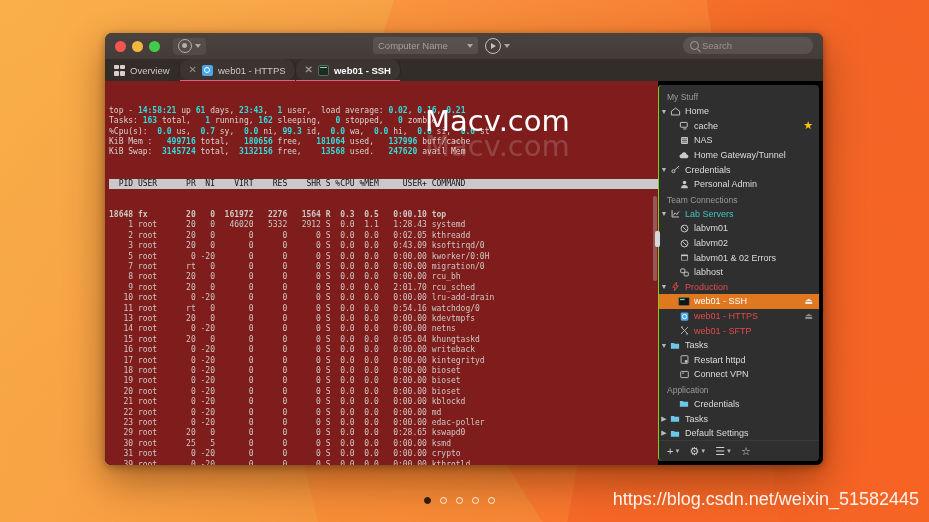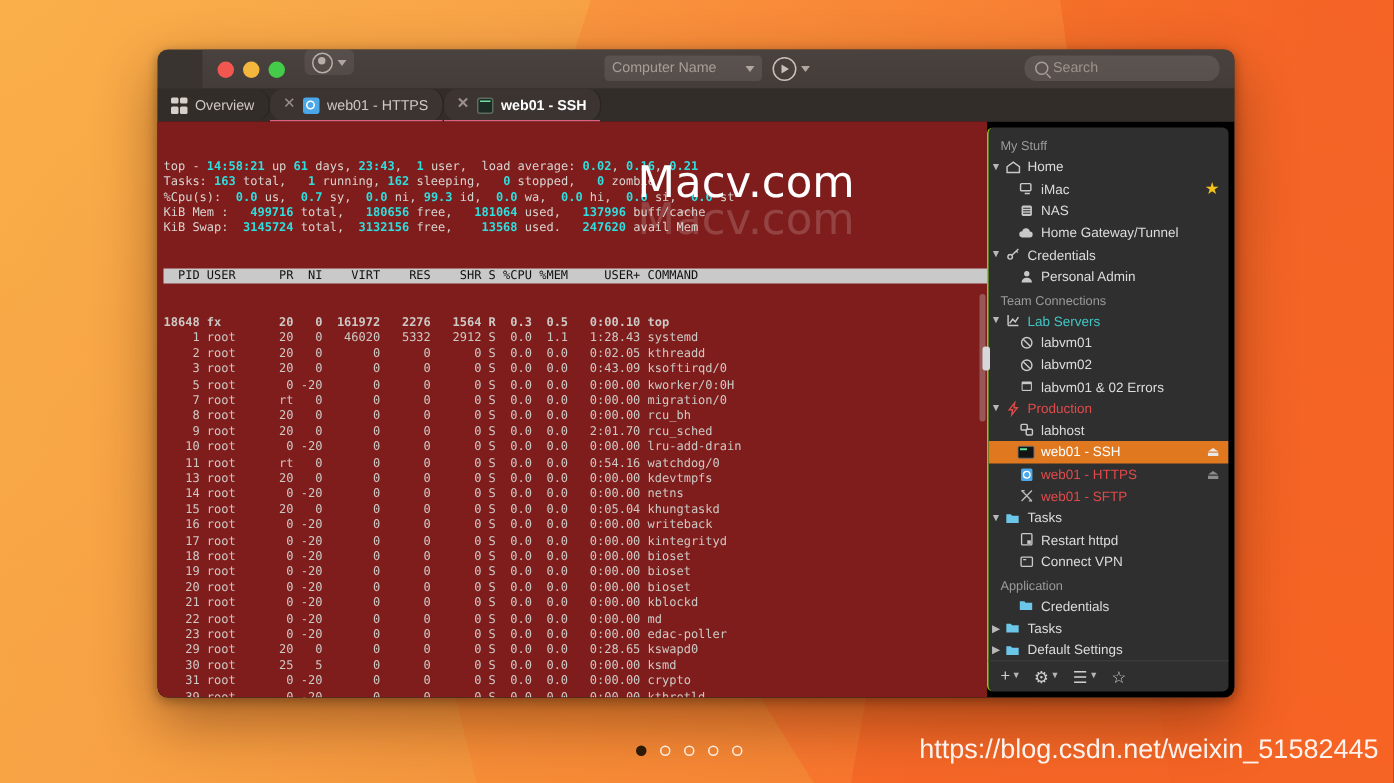--- a/index.html
+++ b/index.html
@@ -32,21 +32,21 @@
 
   
   #window{
     position:absolute;left:105px;top:33px;width:718px;height:432px;
     background:#3a3431;border-radius:7px;
     box-shadow:0 16px 38px rgba(70,25,0,.45), 0 2px 8px rgba(0,0,0,.35);
     overflow:hidden;
   }
   
   #titlebar{height:26px;background:linear-gradient(#4a423e,#443c38);
-    display:flex;position:relative;margin-left:30px;}
+    display:flex;align-items:center;position:relative;}
   .traffic{display:flex;gap:6px;padding-left:10px;align-items:center;}
   .tl{width:11px;height:11px;border-radius:50%;display:block;}
   .tl.red{background:#f2574f;}
   .tl.yellow{background:#f2b73c;}
   .tl.green{background:#45cb4a;}
   .tb-btn{margin-left:13px;height:17px;display:flex;align-items:center;gap:3px;
     padding:0 5px;border-radius:4px;background:rgba(255,255,255,.07);}
   .tb-ico{width:12px;height:12px;border-radius:50%;border:1.3px solid #b8aea8;
     position:relative;display:inline-block;}
   .tb-ico:after{content:"";position:absolute;left:3px;top:2.5px;width:5px;height:5px;
@@ -240,21 +240,21 @@
           </div>
           <div class="sb-row">
             <span class="ind1"></span>
             <span class="disc"></span>
             <span class="sb-ico">
               <svg width="11" height="11" viewBox="0 0 16 16" fill="none" stroke="#c9c9c9" stroke-width="1.4">
                 <rect x="2" y="3.5" width="10" height="7" rx="1"></rect>
                 <path d="M6 13h5"></path>
               </svg>
             </span>
-            <span class="sb-label">iMac</span>
+            <span class="sb-label">cache</span>
             <span class="star">★</span>
           </div>
           <div class="sb-row">
             <span class="ind1"></span>
             <span class="disc"></span>
             <span class="sb-ico">
               <svg width="11" height="11" viewBox="0 0 16 16">
                 <rect x="3" y="3" width="10" height="10" rx="1.5" fill="#c9c9c9"></rect>
                 <path d="M4.5 5.5h7M4.5 8h7M4.5 10.5h7" stroke="#2f2f2f" stroke-width="1"></path>
               </svg>
@@ -334,39 +334,39 @@
             <span class="disc"></span>
             <span class="sb-ico">
               <svg width="11" height="11" viewBox="0 0 16 16">
                 <rect x="3" y="3.5" width="10" height="9" rx="1" fill="#c9c9c9"></rect>
                 <rect x="4" y="6" width="8" height="5.5" fill="#2f2f2f"></rect>
               </svg>
             </span>
             <span class="sb-label">labvm01 &amp; 02 Errors</span>
           </div>
           <div class="sb-row">
-            <span class="ind"></span>
-            <span class="disc">▼</span>
-            <span class="sb-ico">
-              <svg width="11" height="11" viewBox="0 0 16 16">
-                <path d="M9.5 2L4 9h3.3L6.5 14 12 7H8.7z" fill="none" stroke="#e24a4a" stroke-width="1.3"></path>
-              </svg>
-            </span>
-            <span class="sb-label red">Production</span>
-          </div>
-          <div class="sb-row">
             <span class="ind1"></span>
             <span class="disc"></span>
             <span class="sb-ico">
               <svg width="11" height="11" viewBox="0 0 16 16" fill="none" stroke="#c9c9c9" stroke-width="1.4">
                 <rect x="2.5" y="2.8" width="6" height="5.5" rx="1"></rect>
                 <rect x="7.5" y="7.5" width="6" height="5.5" rx="1"></rect>
               </svg>
             </span>
             <span class="sb-label">labhost</span>
+          </div>
+          <div class="sb-row">
+            <span class="ind"></span>
+            <span class="disc">▼</span>
+            <span class="sb-ico">
+              <svg width="11" height="11" viewBox="0 0 16 16">
+                <path d="M9.5 2L4 9h3.3L6.5 14 12 7H8.7z" fill="none" stroke="#e24a4a" stroke-width="1.3"></path>
+              </svg>
+            </span>
+            <span class="sb-label red">Production</span>
           </div>
           <div class="sb-row selected">
             <span class="ind1"></span>
             <span class="disc"></span>
             <span class="sb-ico">
               <svg width="12" height="11" viewBox="0 0 18 16">
                 <rect x="1" y="2" width="16" height="12" rx="1.5" fill="#141414" stroke="#707070"></rect>
                 <rect x="3" y="4" width="7" height="2" fill="#5fe39b"></rect>
               </svg>
             </span>

